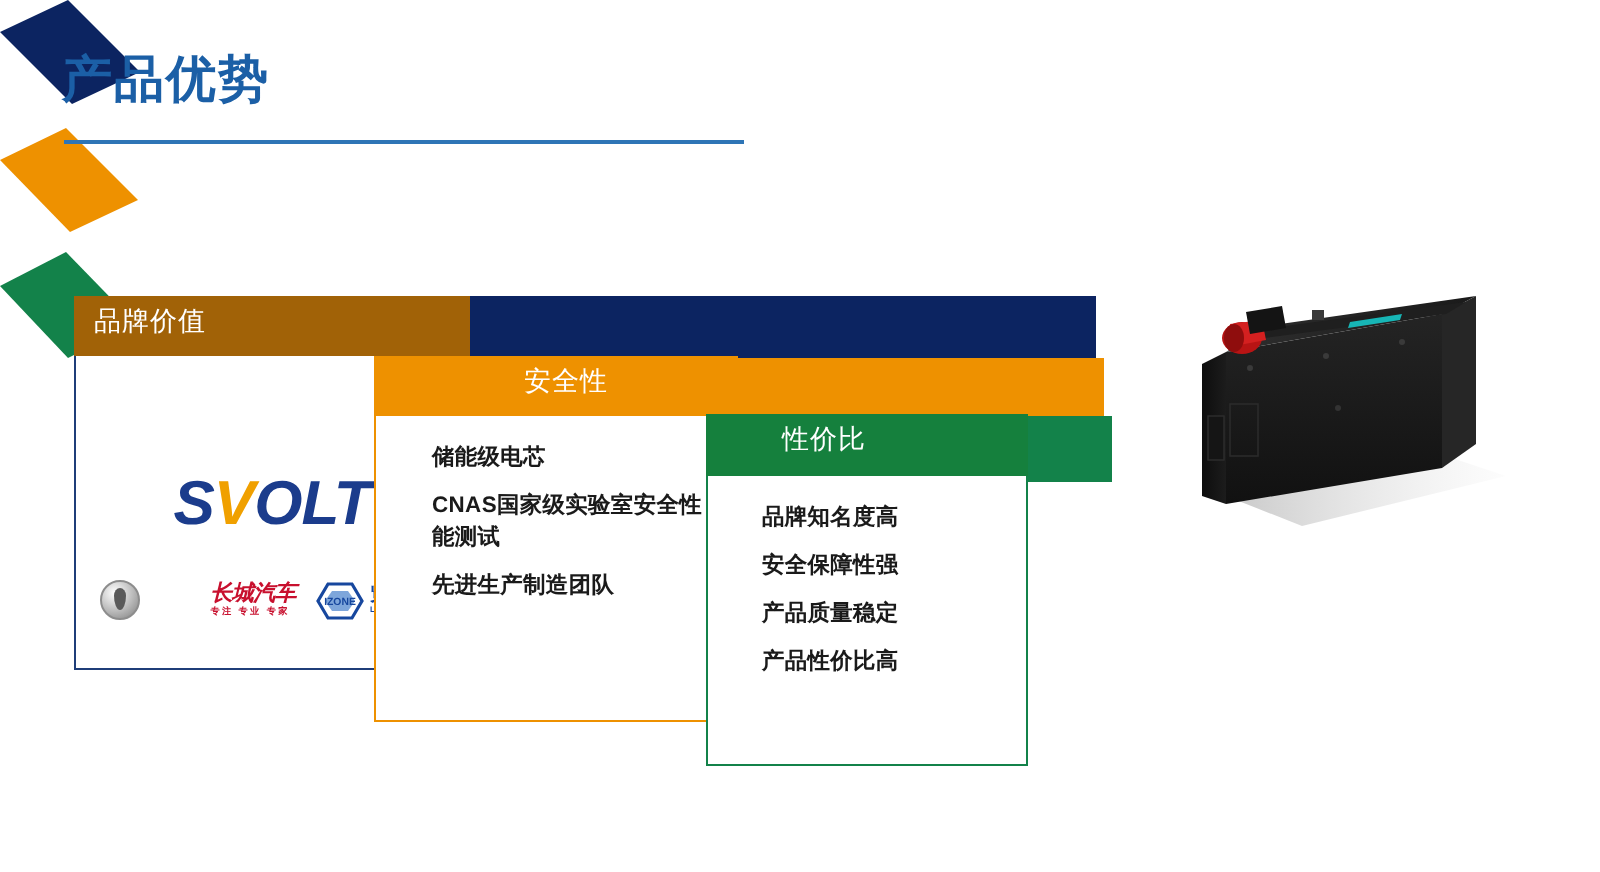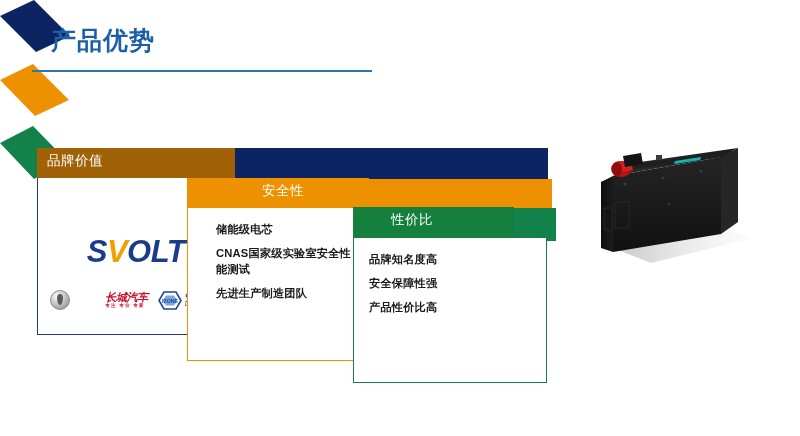--- a/index.html
+++ b/index.html
@@ -22,21 +22,20 @@
   #slide-title {
     position: absolute;
     left: 31px;
     top: 27px;
     font-size: 25px;
     font-weight: bold;
     color: #1B5FA6;
     letter-spacing: 1px;
     line-height: 1.1;
     white-space: nowrap;
-    margin-left: 20px;
   }
   #title-rule {
     position: absolute;
     left: 32px;
     top: 70px;
     width: 340px;
     height: 2px;
     background: #2E75B6;
   }
 
@@ -180,25 +179,25 @@
     width: 161px;
     z-index: 7;
   }
   #card-value .card-header {
     background: #15803d;
     height: 31px;
     width: 161px;
     padding-left: 38px;
   }
   #card-value .card-body {
-    width: 194px;
+    width: 161px;
     height: 145px;
     border: 1.7px solid #13824A;
     border-top: none;
-    padding: 14px 10px 0 15px;
+    padding: 14px 10px 0 27px;
   }
 
   
   #svolt-logo {
     position: absolute;
     left: 0;
     right: 0;
     top: 58px;
     text-align: center;
     font-size: 31px;
@@ -416,18 +415,19 @@
       </ul>
     </div>
   </div>
 
   <div id="card-value" class="card">
     <div class="card-header">性价比</div>
     <div class="card-body">
       <ul>
         <li>品牌知名度高</li>
         <li>安全保障性强</li>
+        <li>产品质量稳定</li>
         <li>产品性价比高</li>
       </ul>
     </div>
   </div>
 
 </div>
 
 </body></html>

